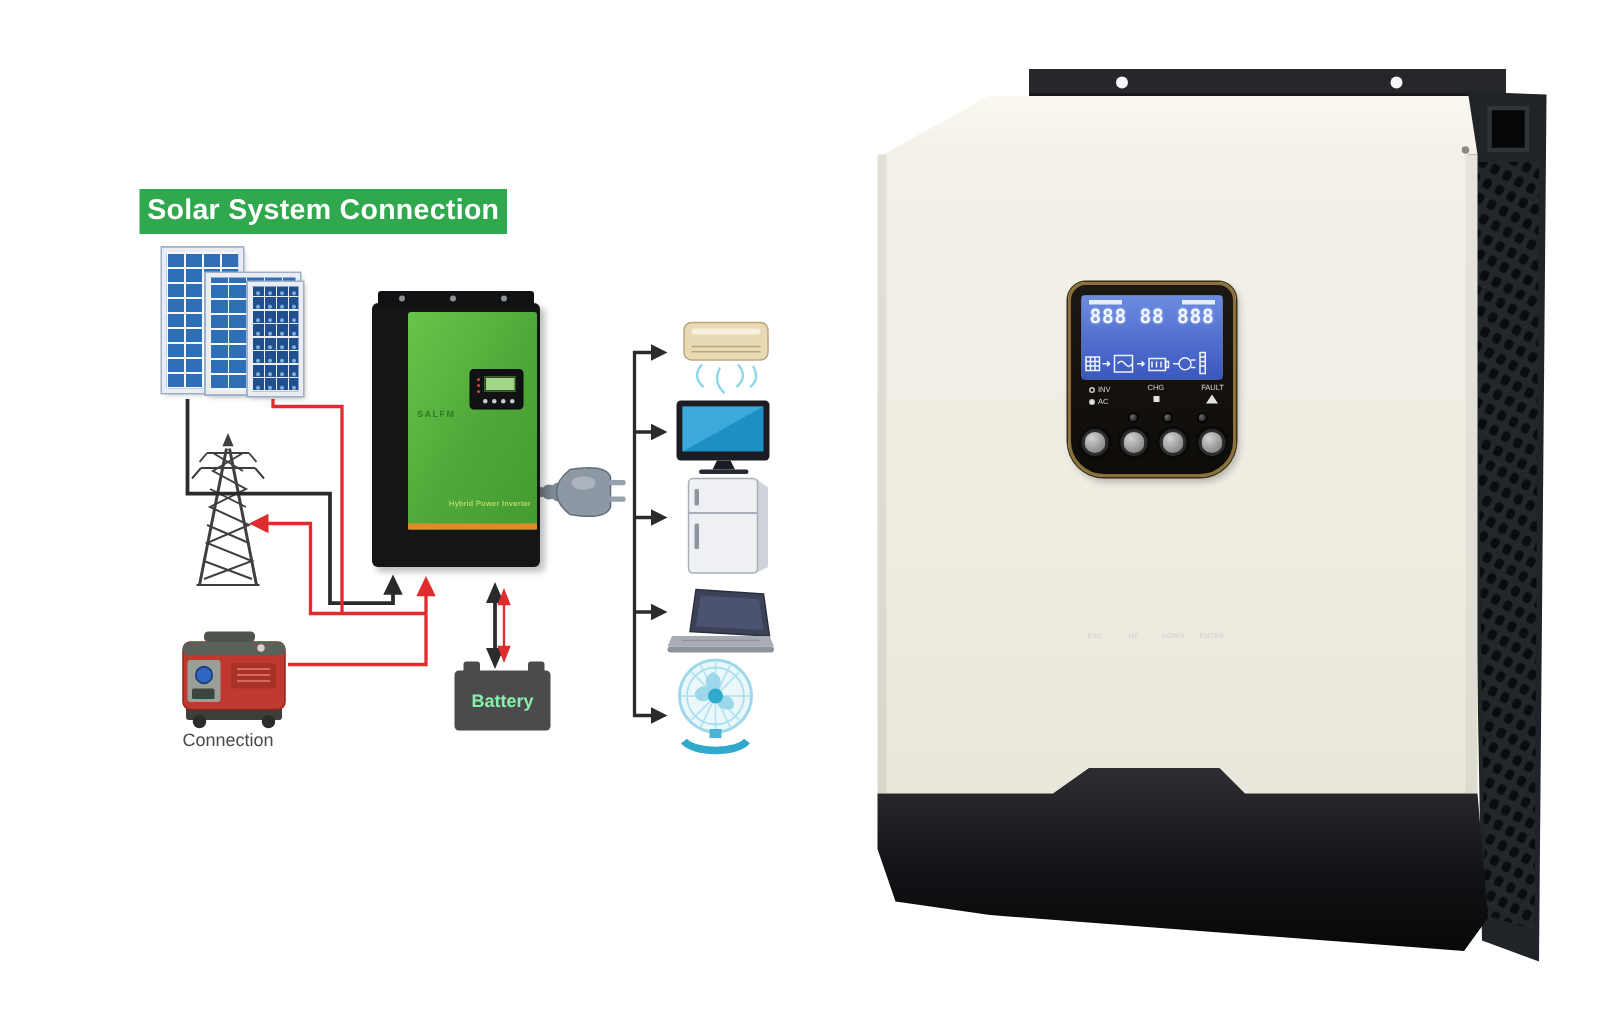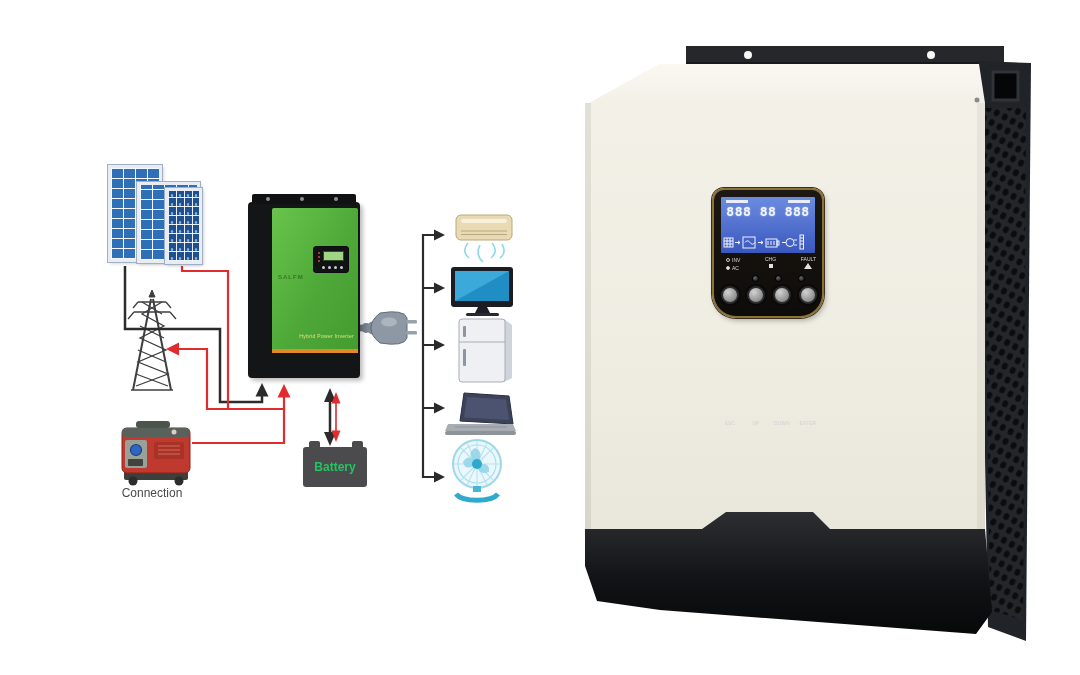--- a/index.html
+++ b/index.html
@@ -40,21 +40,21 @@
   .mi-lcd { position:absolute; left:9px; top:4px; width:21px; height:10px; background:#9fd584;
             border:1px solid #2c4f22; }
   .mi-ledcol i { position:absolute; left:4px; width:2px; height:2px; border-radius:50%; background:#e04838; }
   .mi-btns i { position:absolute; top:19px; width:3px; height:3px; border-radius:50%; background:#c8cdd2; }
   .mi-brand { position:absolute; left:6px; top:66px; font-size:6px; font-weight:bold; letter-spacing:1px;
               color:rgba(25,70,18,.55); }
   .mi-tag { position:absolute; right:4px; top:125px; font-size:5px; color:#d9e87e; letter-spacing:.3px; }
 
   .battery { left:303px; top:447px; width:64px; height:40px; background:#4b4b4d; border-radius:3px;
              display:flex; align-items:center; justify-content:center; }
-  .battery span { color:#22c55e; font-weight:bold; font-size:12px; }
+  .battery span { color:#86efac; font-weight:bold; font-size:12px; }
   .bterm { position:absolute; top:-6px; width:11px; height:7px; background:#4b4b4d; border-radius:2px 2px 0 0; }
   .bt1 { left:6px; } .bt2 { left:49px; }
 
   .glabel { left:112px; top:486px; width:80px; text-align:center; color:#4a4a4a; font-size:12px; }
 
   
   .cpanel { left:712px; top:188px; width:112px; height:130px;
             background:linear-gradient(#1c1813,#0e0c09);
             border:2px solid #8a7139; border-radius:12px 12px 24px 24px;
             box-shadow:0 0 0 1px #3a2f18, 2px 3px 5px rgba(0,0,0,.25); }
@@ -204,20 +204,23 @@
         <path d="M477,441 V487 M454,464 H500 M461,448 L493,480 M493,448 L461,480 M467,443 L487,485 M487,443 L467,485"></path>
       </g>
       <circle cx="477" cy="464" r="19" fill="none" stroke="#a9dff0" stroke-width="1.2"></circle>
       <path d="M477,464 q-12,-10 -2,-16 q10,4 2,16 M477,464 q14,-2 12,8 q-11,4 -12,-8 M477,464 q-12,8 -14,-2 q6,-10 14,2" fill="#8fd2e8" opacity=".85"></path>
       <circle cx="477" cy="464" r="5" fill="#2fa9cc"></circle>
       <rect x="473" y="486" width="8" height="6" fill="#49b4d4"></rect>
       <path d="M456,494 a22,9 0 0 0 42,0" fill="none" stroke="#2fa9cc" stroke-width="5"></path>
     </g>
   </svg>
 
+  <div class="abs banner">
+    <span>Solar System Connection</span>
+  </div>
 
   <div class="abs spanel pA"></div>
   <div class="abs spanel pB"></div>
   <div class="abs spanel pC"></div>
 
   <div class="abs mini-inv">
     <div class="mi-casing"></div>
     <div class="mi-topbar">
       <i style="left:14px"></i>
         <i style="left:48px"></i>

